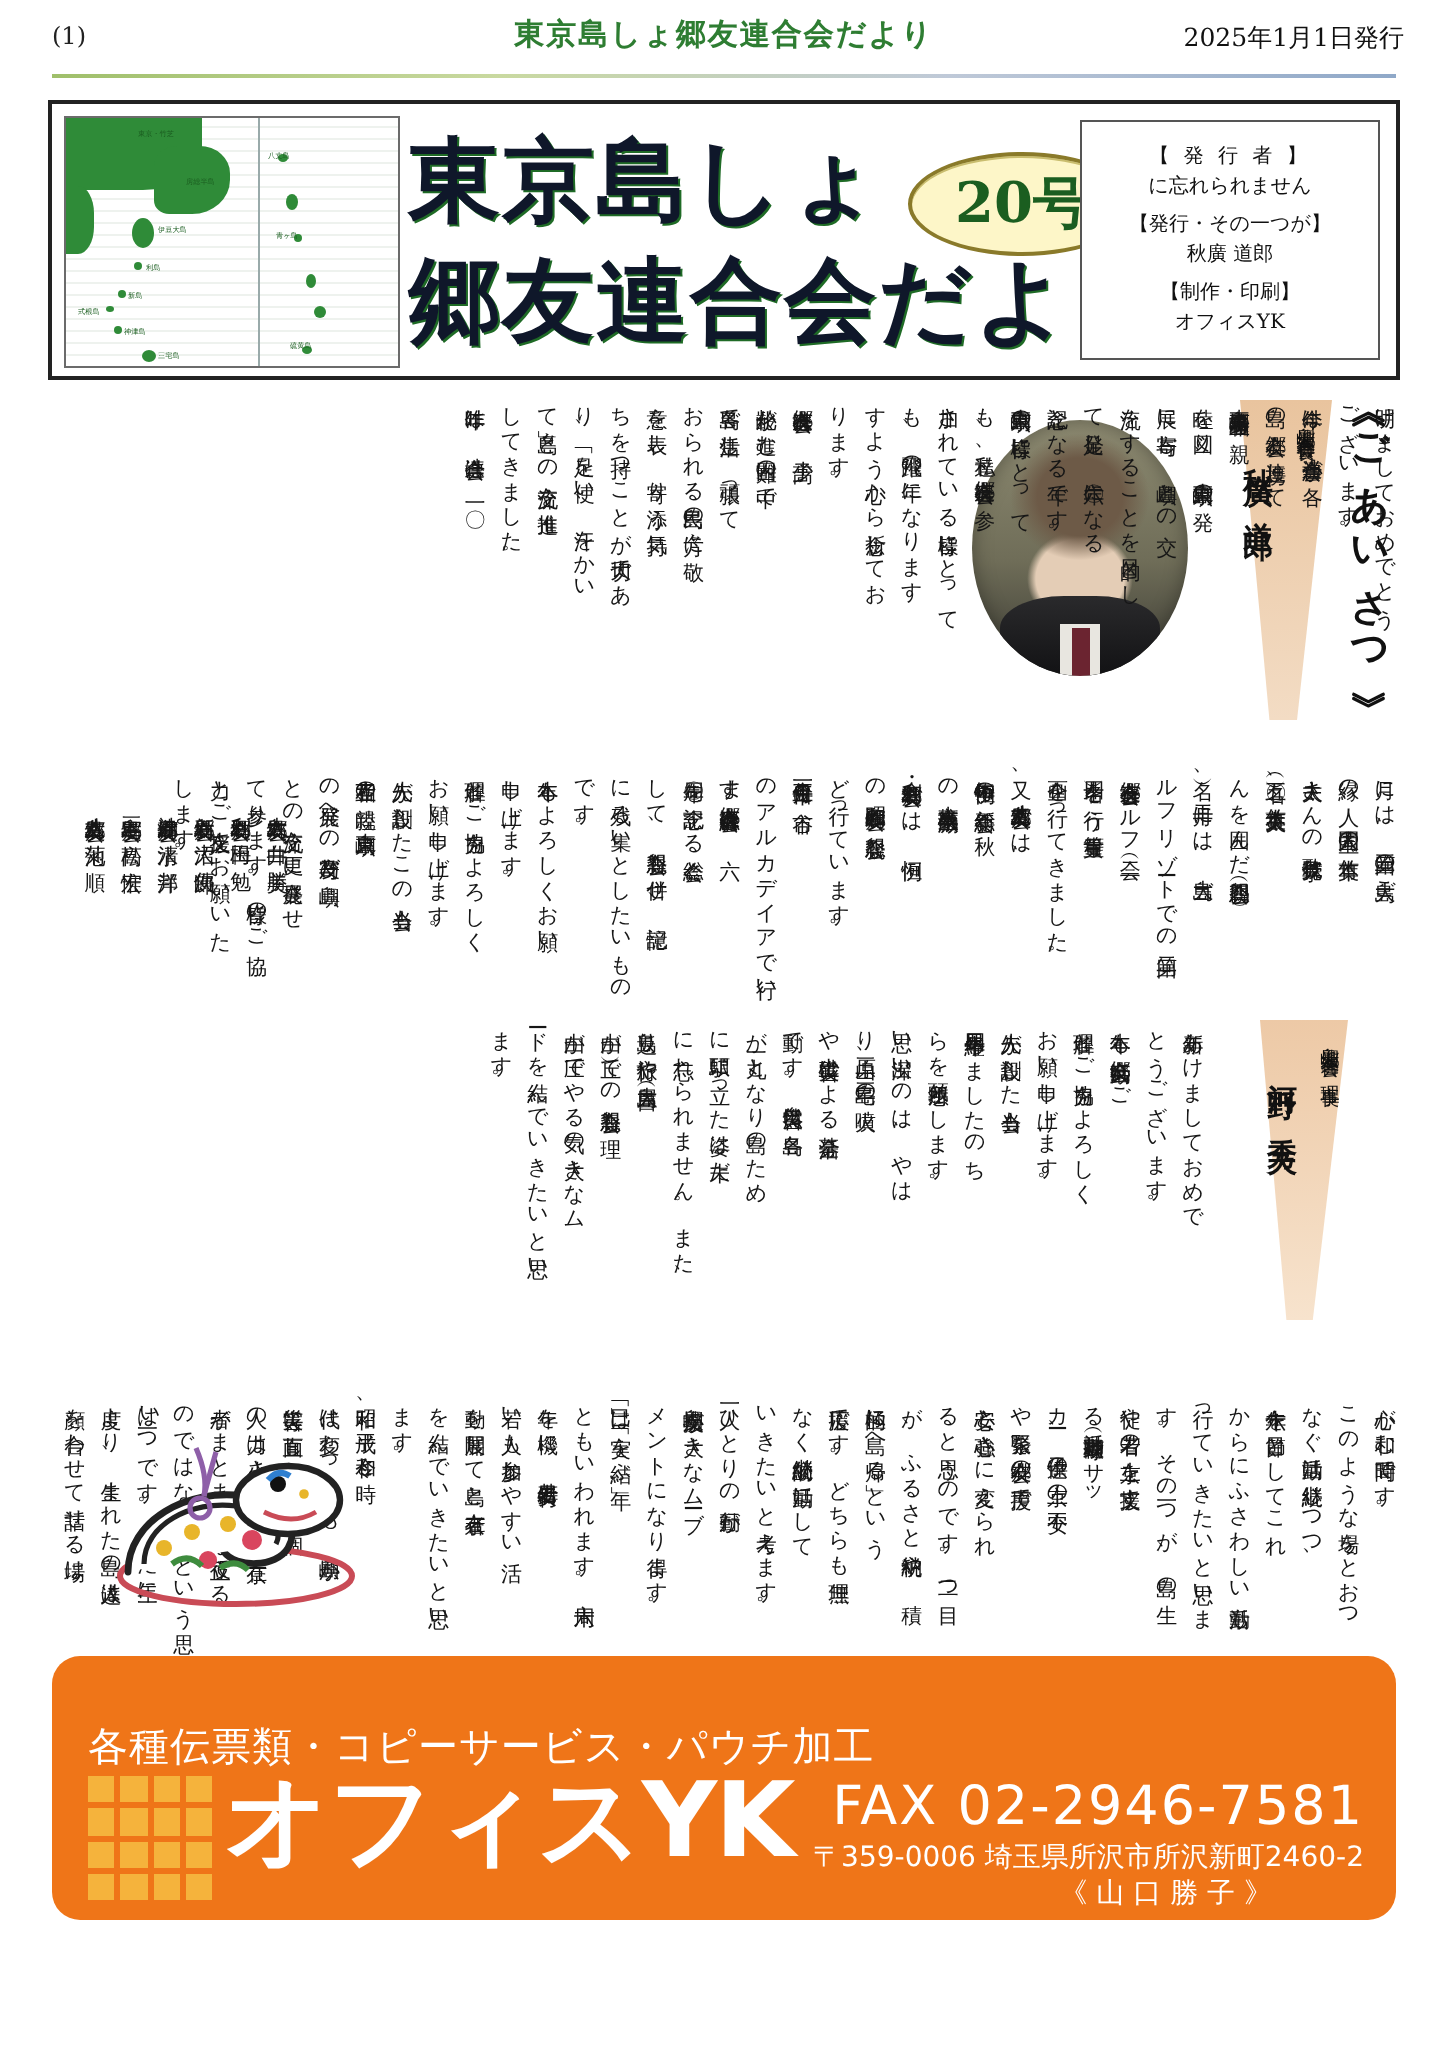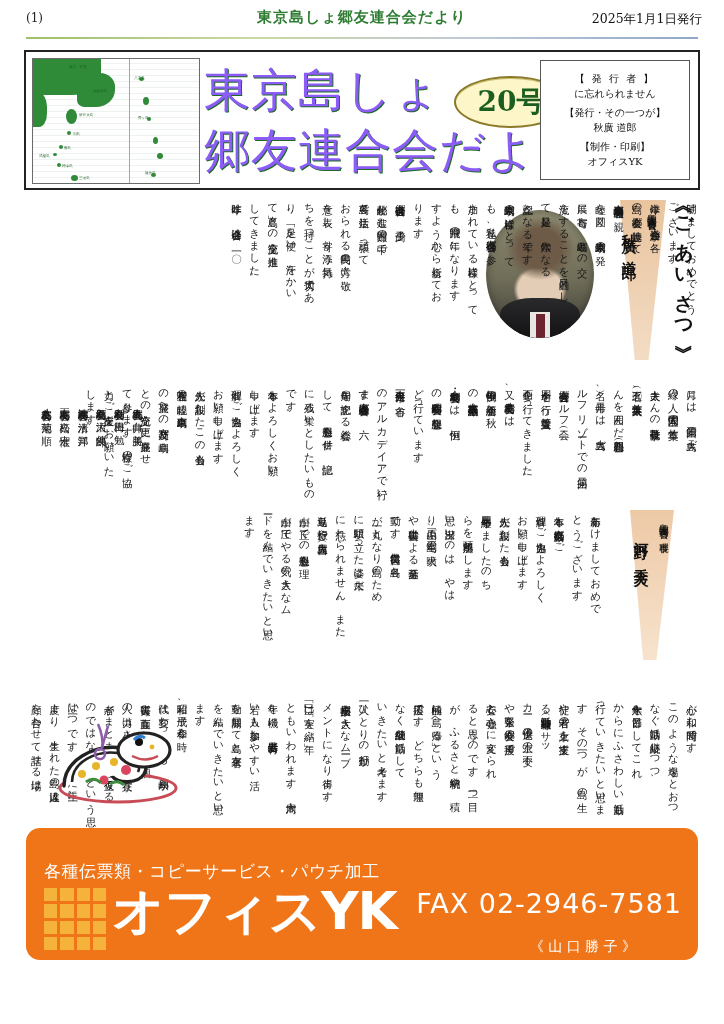--- a/index.html
+++ b/index.html
@@ -42,23 +42,23 @@
     background:#ffffff;border:1px solid #6b6b6b;overflow:hidden;
   }
   .mh-map .sea{position:absolute;inset:0;background:
       repeating-linear-gradient(0deg,#ffffff 0 5px,#eef2ee 5px 6px);}
   .mh-map .land{position:absolute;background:#2f8b38;}
   .mh-map .lbl{position:absolute;font-size:3.6px;color:#1b5e20;white-space:nowrap;}
   .mh-map .vline{position:absolute;left:96px;top:0;bottom:0;width:1px;background:#9aa;}
 
   .mh-title{
     position:absolute;left:178px;top:4px;width:320px;height:132px;
-    color:#8b5cf6;
+    color:#0f172a;
     font-family:"DejaVu Serif","Liberation Serif",serif;
-    font-weight:normal;
+    font-weight:bold;
   }
   .mh-line1,.mh-line2{
     position:absolute;left:0;width:320px;white-space:nowrap;
     font-size:46px;line-height:52px;letter-spacing:1px;
     text-shadow:1px 1px 0 #1f6b26;
   }
   .mh-line1{top:8px;}
   .mh-line2{top:68px;}
 
   .mh-badge{
@@ -173,21 +173,21 @@
   
   .snake{position:absolute;left:38px;top:690px;width:168px;height:120px;}
 
   
   .ad{
     position:absolute;left:26px;top:828px;width:672px;height:132px;
     background:#ef7518;border-radius:14px;color:#fff;overflow:hidden;
   }
   .ad .l1{position:absolute;left:18px;top:8px;font-size:14.5px;letter-spacing:.5px;
     font-family:"DejaVu Sans","Liberation Sans",sans-serif;white-space:nowrap;}
-  .ad .l2{position:absolute;left:18px;top:32px;font-size:17px;letter-spacing:.5px;
+  .ad .l2{position:absolute;left:18px;top:32px;font-size:20px;letter-spacing:.5px;
     font-family:"DejaVu Sans","Liberation Sans",sans-serif;white-space:nowrap;}
   .ad .grid{position:absolute;left:18px;top:60px;width:62px;height:62px;
     display:grid;grid-template-columns:repeat(4,1fr);grid-template-rows:repeat(4,1fr);gap:3px;}
   .ad .grid i{display:block;background:#f5b33c;}
   .ad .brand{position:absolute;left:86px;top:52px;font-size:52px;font-weight:bold;
     font-family:"DejaVu Sans","Liberation Sans",sans-serif;letter-spacing:-1px;line-height:62px;
     white-space:nowrap;}
   .ad .tel{position:absolute;right:16px;top:30px;font-size:27px;letter-spacing:1px;
     font-family:"DejaVu Sans","Liberation Sans",sans-serif;white-space:nowrap;}
   .ad .fax{position:absolute;right:16px;top:60px;font-size:27px;letter-spacing:1px;
@@ -450,16 +450,17 @@
         <i></i>
         <i></i>
         <i></i>
         <i></i>
         <i></i>
         <i></i>
         <i></i>
     </div>
     <div class="brand">オフィスYK</div>
     <div class="fax">FAX 02-2946-7581</div>
+    <div class="addr">〒359-0006 埼玉県所沢市所沢新町2460-2</div>
     <div class="person">《 山 口  勝 子 》</div>
   </div>
 
 </div>
 
 </body></html>

